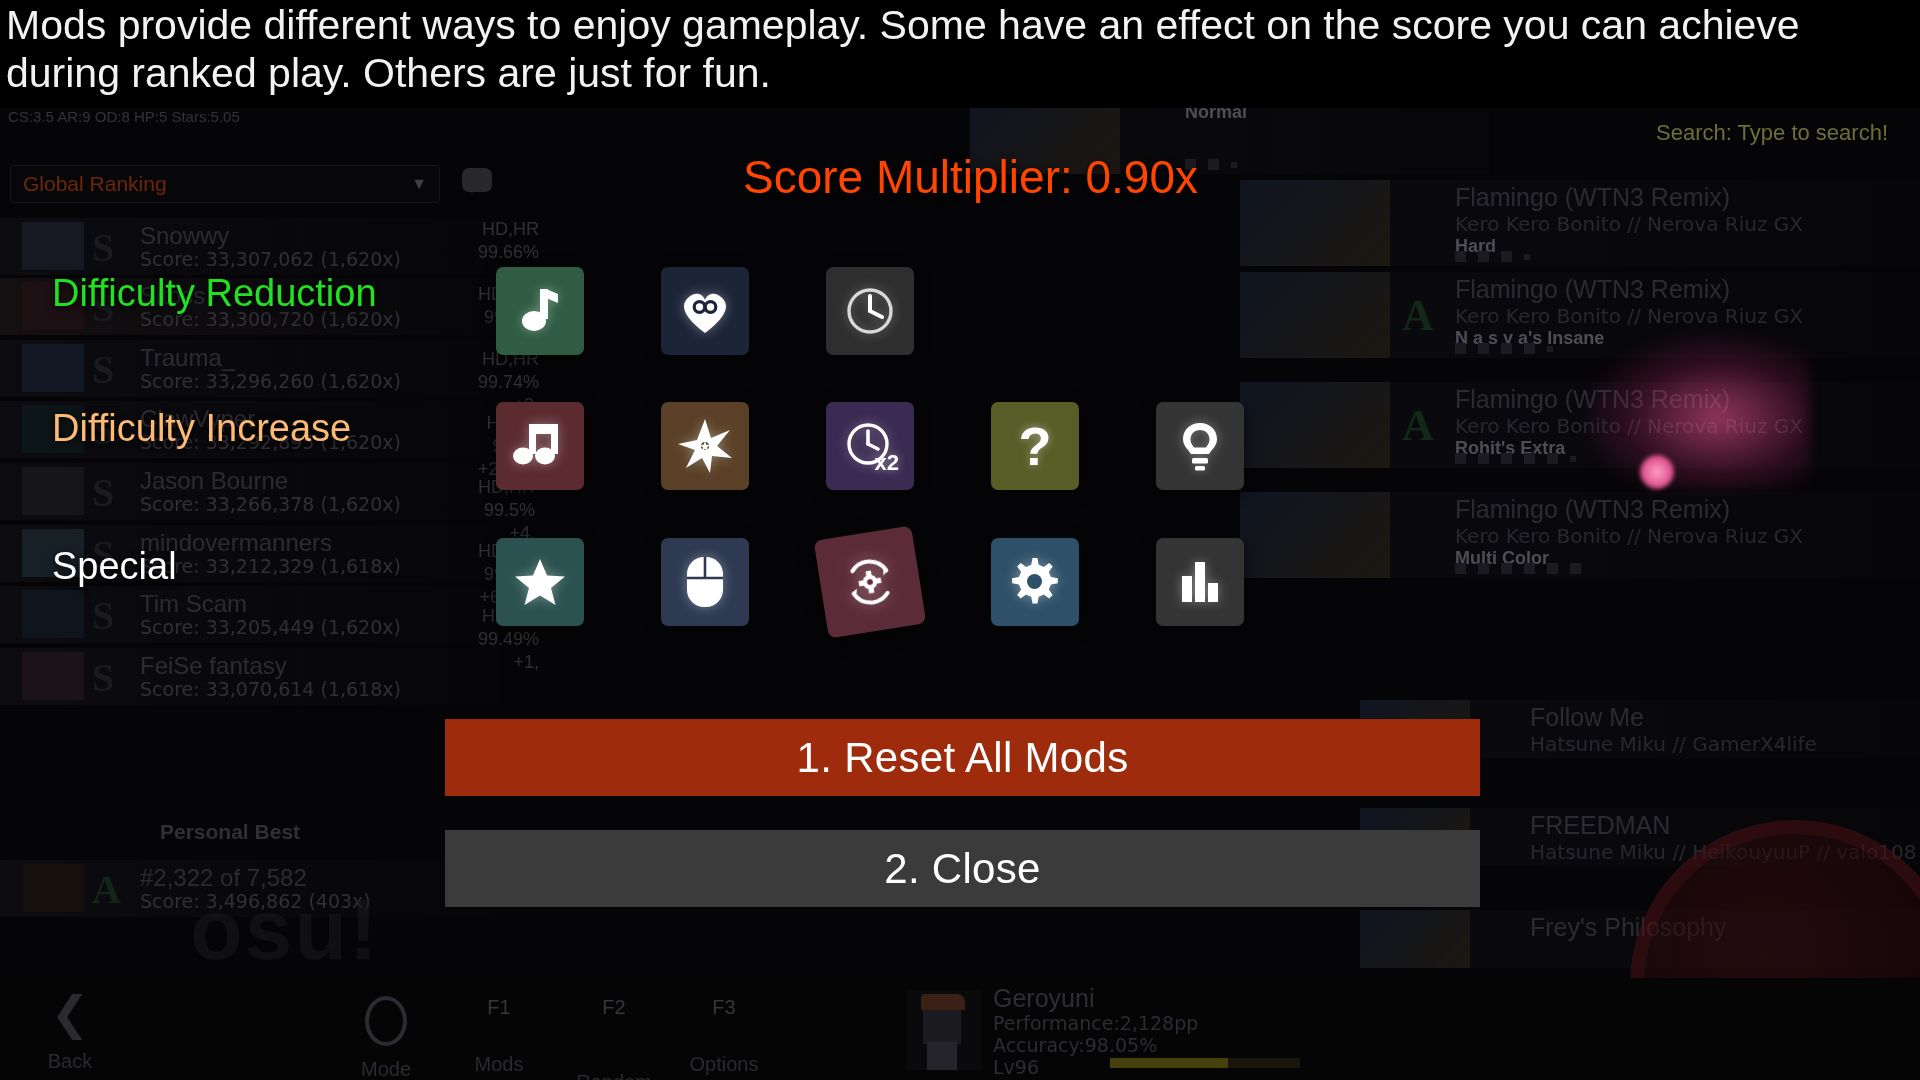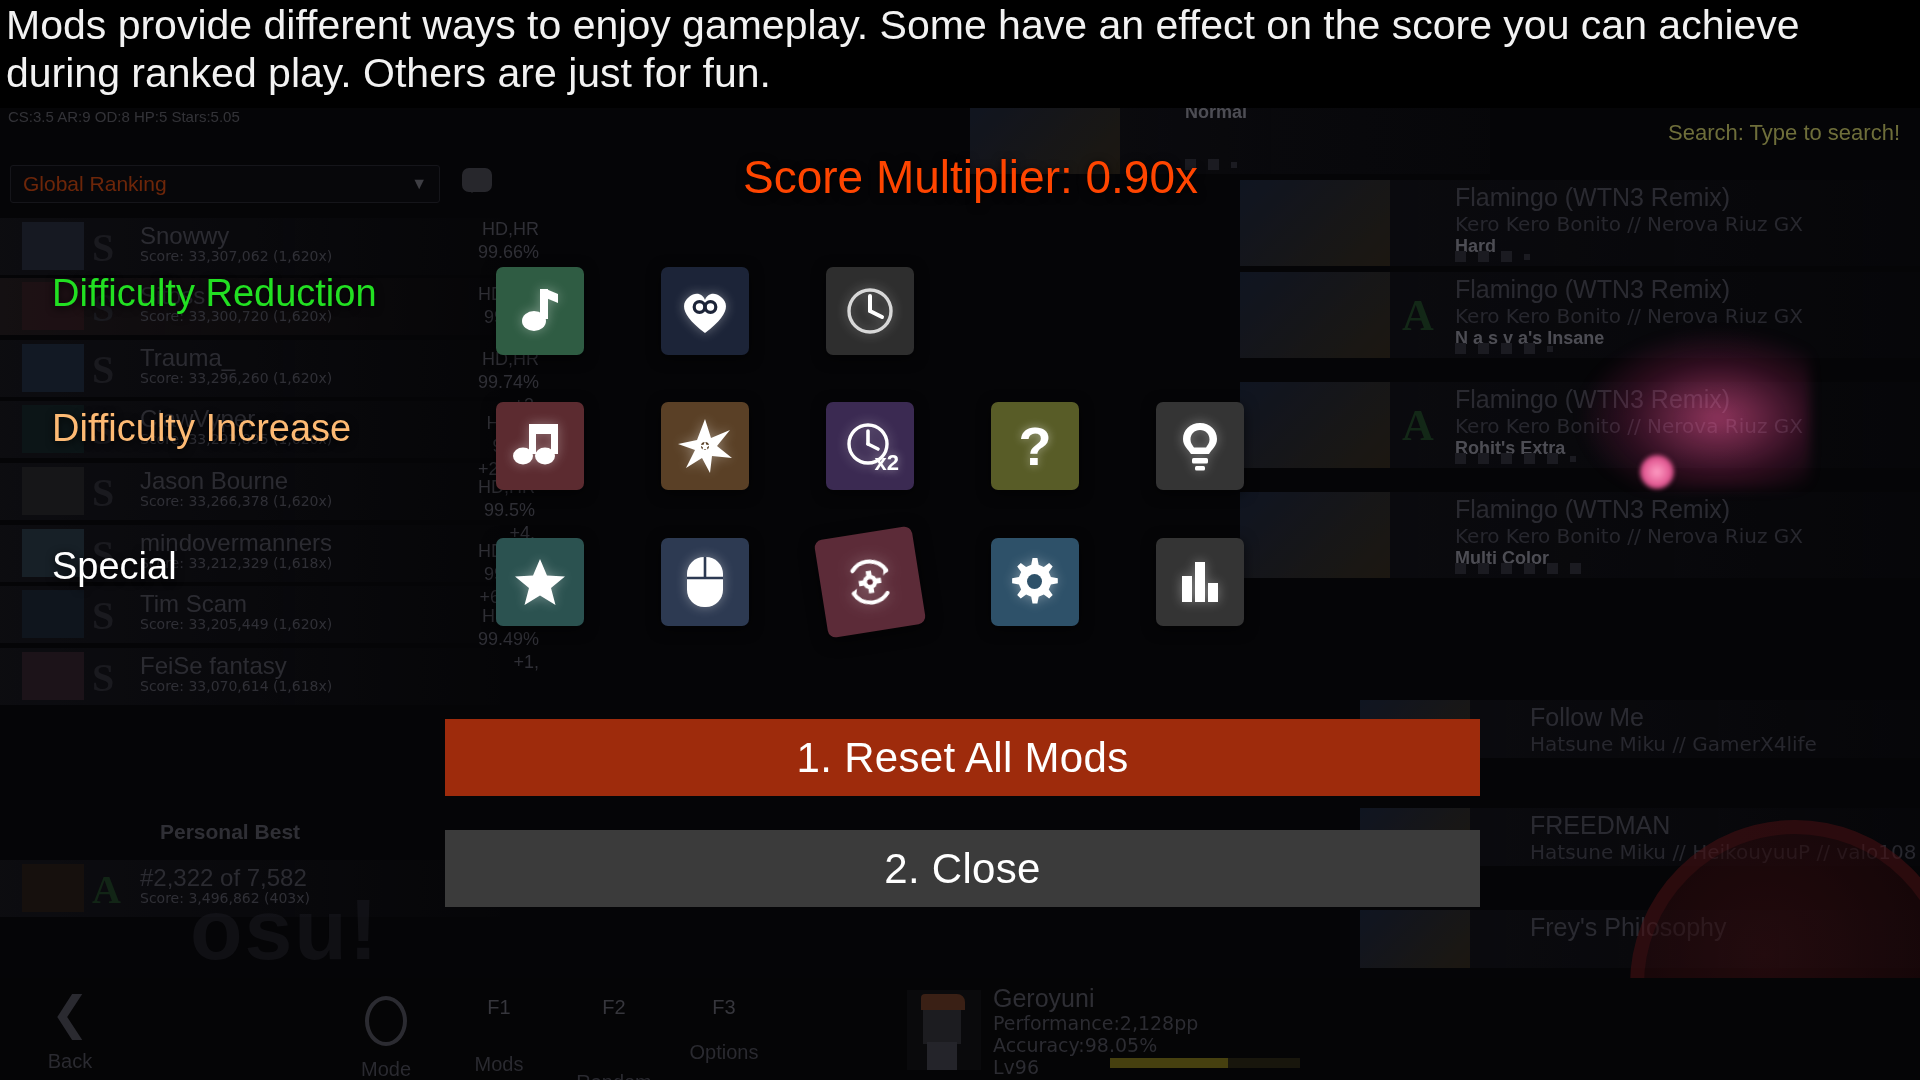--- a/index.html
+++ b/index.html
@@ -60,21 +60,21 @@
   }
   .lb-row .grade {
     position:absolute; left:92px; top:6px; font-size:40px; font-weight:bold;
     color:#2c2c34; font-family:"Liberation Serif", serif;
   }
   .lb-row .pname {
     position:absolute; left:140px; top:4px; font-size:24px;
     color:#4b4b55; font-family:"Liberation Sans", sans-serif; white-space:nowrap;
   }
   .lb-row .pscore {
-    position:absolute; left:140px; top:30px; font-size:14px;
+    position:absolute; left:140px; top:30px; font-size:19px;
     color:#53535d; white-space:nowrap;
   }
   .lb-row.hl { background:linear-gradient(90deg, rgba(36,28,30,.9), rgba(12,10,14,.3)); }
 
   
   .modstat {
     position:absolute; font-size:18px; color:#3e3e46;
     text-align:right; line-height:1.28; opacity:.75; white-space:nowrap;
     font-family:"Liberation Sans", sans-serif;
   }
@@ -114,21 +114,21 @@
   .tabbar .tab {
     font-size:17px; color:#6d6068; padding:0 28px;
     font-family:"Liberation Sans", sans-serif; white-space:nowrap;
   }
   .tabbar .tab.active {
     background:rgba(128,128,136,.32); color:#b7b7bd; height:30px;
     display:flex; align-items:center;
   }
 
   .search-line {
-    position:absolute; right:20px; top:120px; font-size:22px;
+    position:absolute; right:32px; top:120px; font-size:22px;
     color:#97974e; opacity:.72; white-space:nowrap;
     font-family:"Liberation Sans", sans-serif;
   }
 
   
   .song-card {
     position:absolute; right:0; height:86px;
     background:linear-gradient(90deg, rgba(18,18,24,.9), rgba(10,10,14,.55));
     opacity:.6; overflow:hidden;
   }
@@ -472,21 +472,21 @@
     <div class="lbl" style="margin-top:34px">Mods</div>
   </div>
 
   <div class="tb-item" style="left:555px; top:18px; width:118px;">
     <div class="key">F2</div>
     <div class="lbl" style="margin-top:52px">Random</div>
   </div>
 
   <div class="tb-item" style="left:665px; top:18px; width:118px;">
     <div class="key">F3</div>
-    <div class="lbl" style="margin-top:22px">Options</div>
+    <div class="lbl" style="margin-top:34px">Options</div>
   </div>
 
   <div class="user-panel">
     <div class="user-avatar">
       <div class="hat"></div>
         <div class="face"></div>
         <div class="body"></div>
     </div>
     <div class="user-name">Geroyuni</div>
     <div class="user-stat s1">Performance:2,128pp</div>

